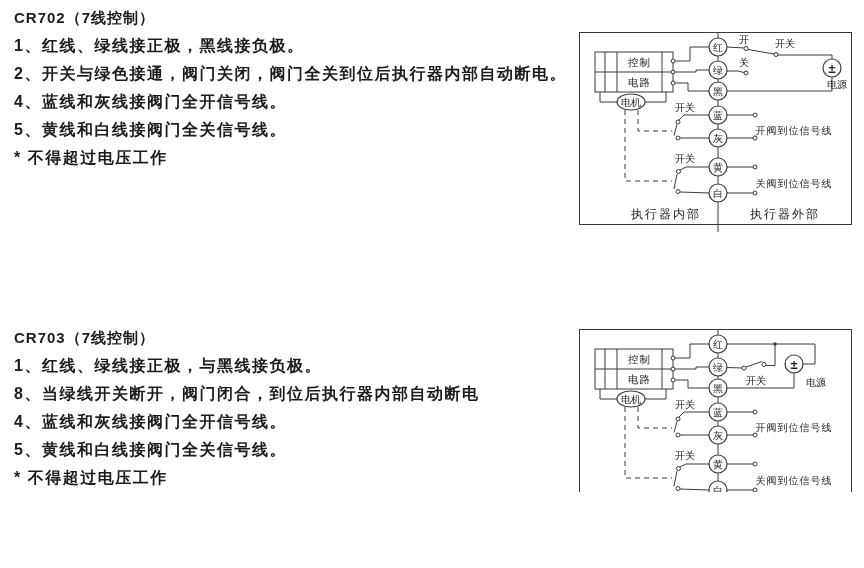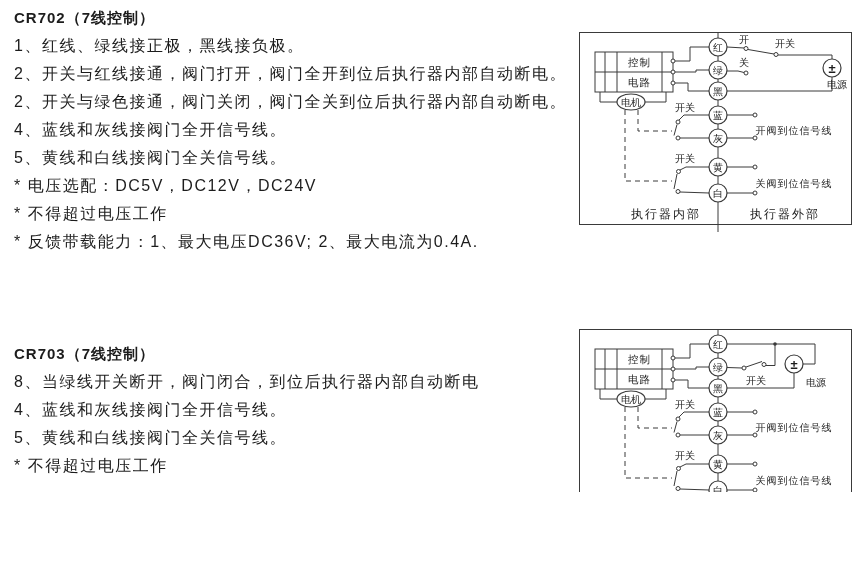--- a/index.html
+++ b/index.html
@@ -1,20 +1,20 @@
 <!DOCTYPE html>
 <html><head>
 <meta charset="utf-8">
 <style>
   html,body{margin:0;padding:0;background:#fff;}
   .page{position:relative;width:864px;height:492px;background:#fff;overflow:hidden;
         font-family:"Liberation Sans",sans-serif;color:#1c1c1c;}
   .text-block{position:absolute;left:14px;width:570px;}
   .text-block h2{margin:0;font-size:15px;font-weight:bold;line-height:28px;letter-spacing:1px;}
-  .text-block p{margin:0;font-size:16px;font-weight:400;line-height:28px;letter-spacing:1.5px;white-space:nowrap;}
+  .text-block p{margin:0;font-size:16px;font-weight:700;line-height:28px;letter-spacing:1.5px;white-space:nowrap;}
   .diagram{position:absolute;left:578px;}
   .diagram .st{stroke:#3a3a3a;stroke-width:1;fill:none;}
   .diagram .st2{stroke:#3a3a3a;stroke-width:1.2;fill:#fff;}
   .diagram .dash{stroke:#3a3a3a;stroke-width:1;fill:none;stroke-dasharray:5,4;}
   .diagram .term{stroke:#3a3a3a;stroke-width:1;fill:#fff;}
   .diagram .dot{fill:#3a3a3a;stroke:none;}
   .diagram text{fill:#1c1c1c;font-family:"Liberation Sans",sans-serif;}
   .wc-t{font-size:10px;}
   .lbl{font-size:10px;}
   .sig{font-size:10px;letter-spacing:1px;}
@@ -23,27 +23,24 @@
   .zone{font-size:12px;letter-spacing:2px;}
 </style>
 </head>
 <body>
 
 <div class="page">
 
   <section class="text-block" style="top:4px;">
     <h2>CR702（7线控制）</h2>
     <p>1、红线、绿线接正极，黑线接负极。</p>
-    <p>2、开关与红线接通，阀门打开，阀门全开到位后执行器内部自动断电。</p>
     <p>2、开关与绿色接通，阀门关闭，阀门全关到位后执行器内部自动断电。</p>
     <p>4、蓝线和灰线接阀门全开信号线。</p>
     <p>5、黄线和白线接阀门全关信号线。</p>
-    <p>* 电压选配：DC5V，DC12V，DC24V</p>
     <p>* 不得超过电压工作</p>
-    <p>* 反馈带载能力：1、最大电压DC36V; 2、最大电流为0.4A.</p>
   </section>
 
   <svg class="diagram" style="top:31px;" width="275" height="204" viewBox="0 0 275 204">
     <rect class="st" x="1.5" y="1.5" width="272" height="192"></rect>
     <line class="st" x1="140" y1="1.5" x2="140" y2="201"></line>
 
     <g>
       <rect class="st" x="17" y="21" width="78" height="40"></rect>
       <line class="st" x1="27" y1="21" x2="27" y2="61"></line>
       <line class="st" x1="39" y1="21" x2="39" y2="61"></line>
@@ -132,22 +129,23 @@
       <circle class="st2" cx="140" cy="136" r="9"></circle>
       <text class="wc-t" x="140" y="136.5" text-anchor="middle" dominant-baseline="central">黄</text>
       <circle class="st2" cx="140" cy="162" r="9"></circle>
       <text class="wc-t" x="140" y="162.5" text-anchor="middle" dominant-baseline="central">白</text>
     </g>
 
     <text class="zone" x="88" y="183" text-anchor="middle" dominant-baseline="central">执行器内部</text>
     <text class="zone" x="207" y="183" text-anchor="middle" dominant-baseline="central">执行器外部</text>
   </svg>
 
-  <section class="text-block" style="top:340px;">
+  <section class="text-block" style="top:324px;">
     <h2>CR703（7线控制）</h2>
+    <p>1、红线、绿线接正极，与黑线接负极。</p>
     <p>8、当绿线开关断开，阀门闭合，到位后执行器内部自动断电</p>
     <p>4、蓝线和灰线接阀门全开信号线。</p>
     <p>5、黄线和白线接阀门全关信号线。</p>
     <p>* 不得超过电压工作</p>
   </section>
 
   <svg class="diagram" style="top:328px;" width="275" height="204" viewBox="0 0 275 204">
     <rect class="st" x="1.5" y="1.5" width="272" height="192"></rect>
     <line class="st" x1="140" y1="1.5" x2="140" y2="201"></line>
 

